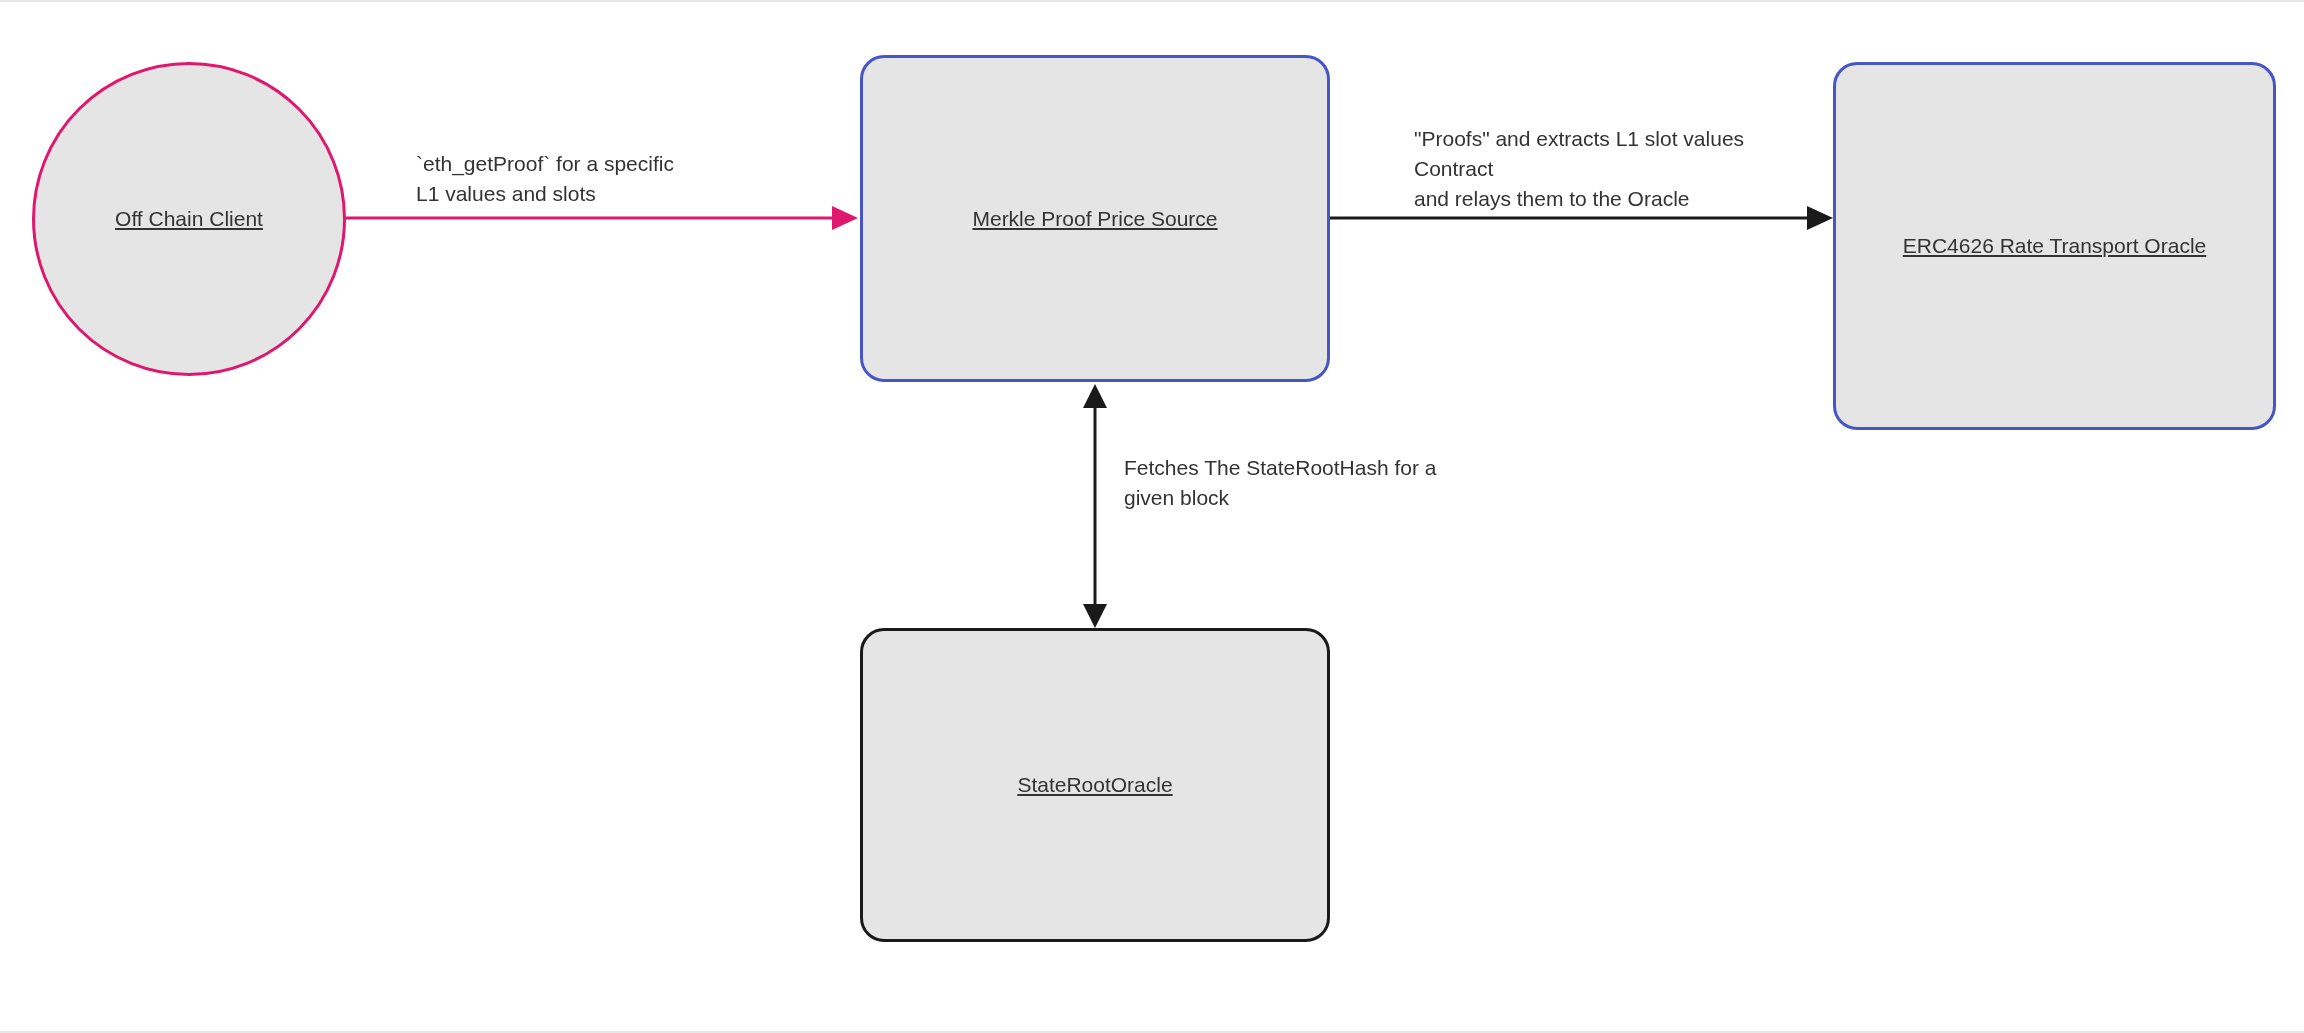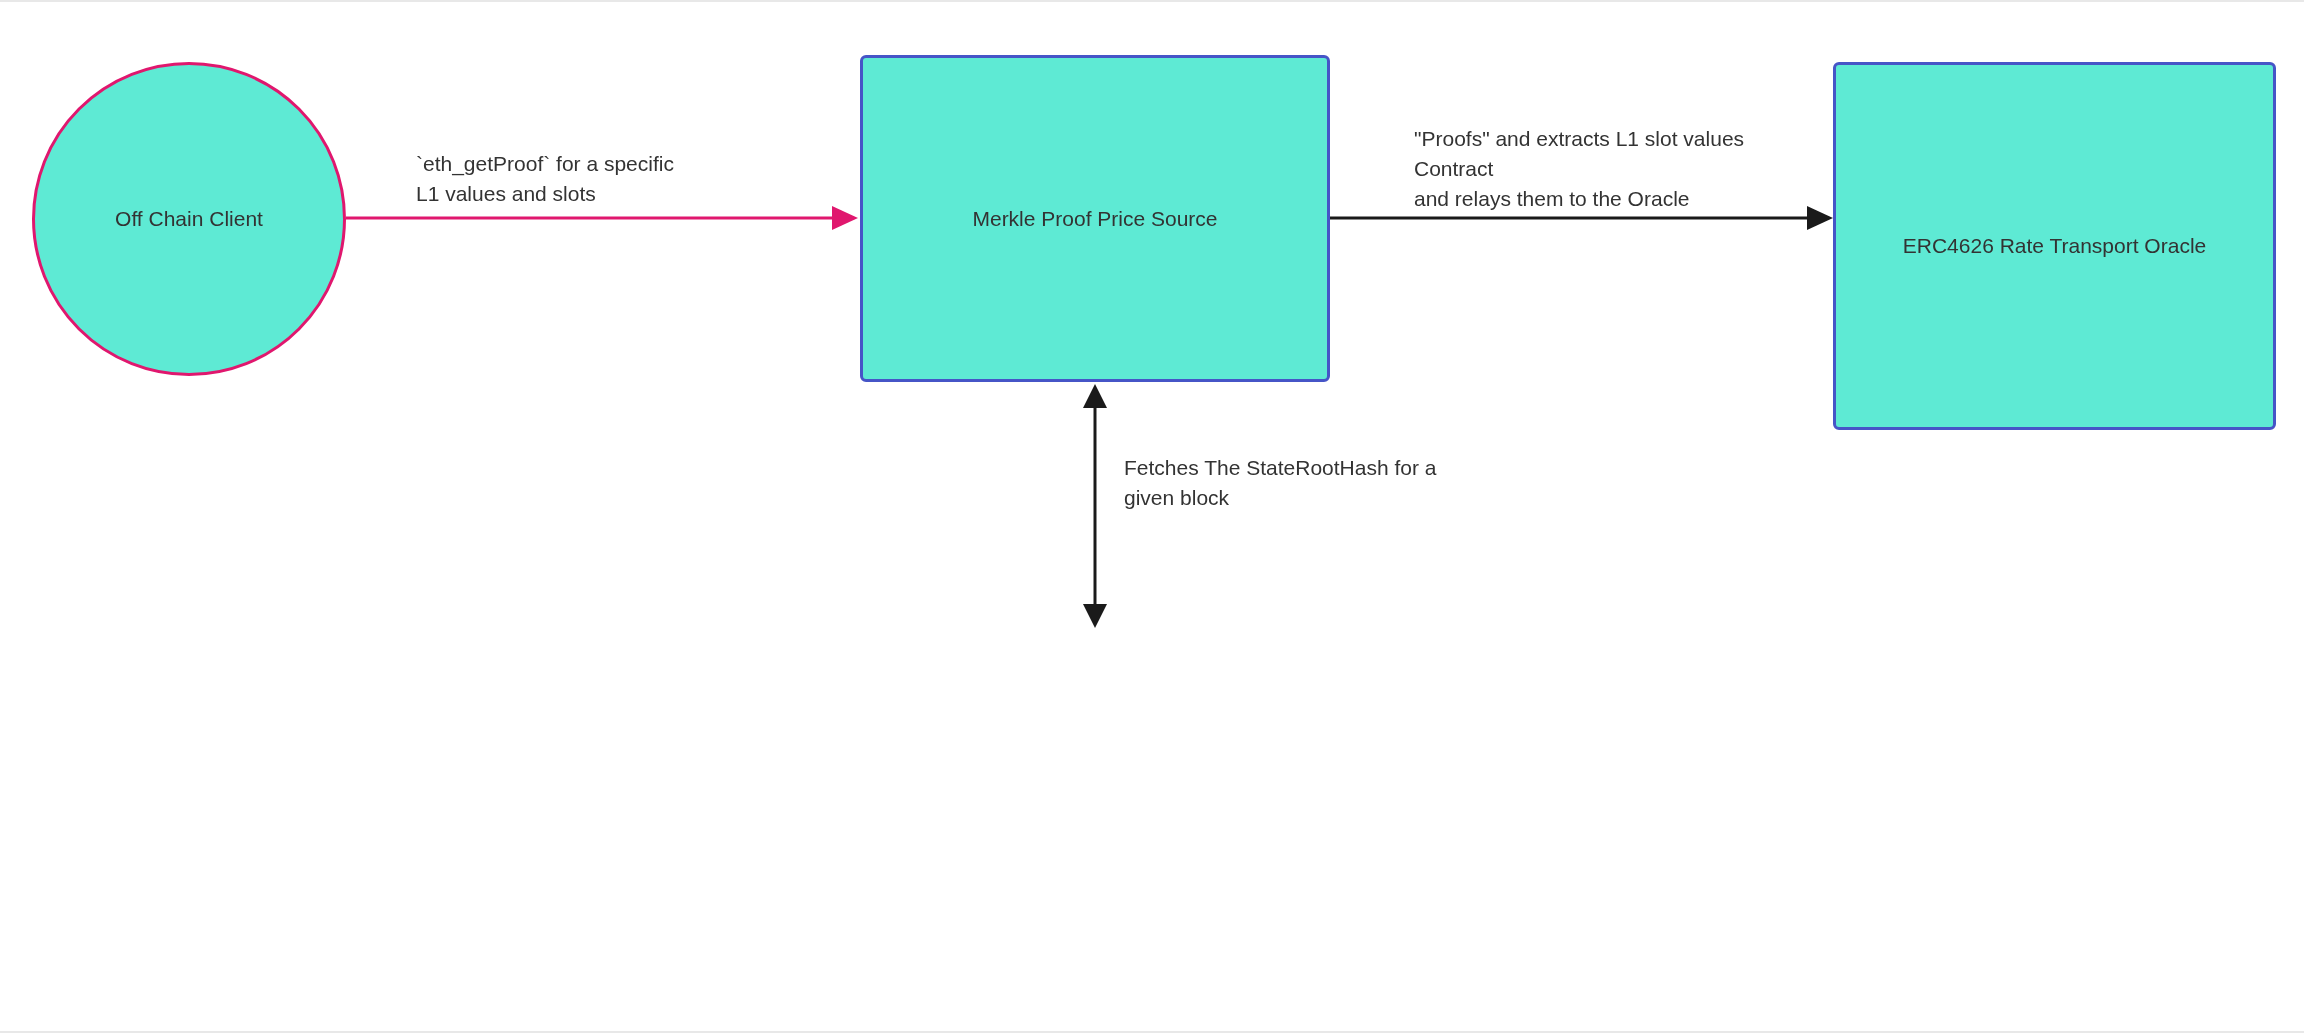--- a/index.html
+++ b/index.html
@@ -22,36 +22,37 @@
     width: 100%;
     height: 2px;
     background: #e8e8e8;
   }
   .trim-top { top: 0; }
   .trim-bottom { bottom: 0; }
 
   .node {
     position: absolute;
     box-sizing: border-box;
-    background: #5eead4;
+    background: #e5e5e5;
     display: flex;
     align-items: center;
     justify-content: center;
     text-align: center;
     font-size: 21px;
     line-height: 30px;
+    text-decoration: underline;
   }
   .node-ellipse {
     left: 32px; top: 62px;
     width: 314px; height: 314px;
     border: 3px solid #e0176e;
     border-radius: 50%;
   }
   .node-rect {
-    border-radius: 6px;
+    border-radius: 24px;
     border: 3px solid #4655c7;
   }
   .node-merkle {
     left: 860px; top: 55px;
     width: 470px; height: 327px;
   }
   .node-erc4626 {
     left: 1833px; top: 62px;
     width: 443px; height: 368px;
   }
@@ -112,20 +113,23 @@
   </div>
 
   <div class="node node-rect node-merkle" style="border-color: rgb(70, 85, 199);">
     <span>Merkle Proof Price Source</span>
   </div>
 
   <div class="node node-rect node-erc4626" style="border-color: rgb(70, 85, 199);">
     <span>ERC4626 Rate Transport Oracle</span>
   </div>
 
+  <div class="node node-rect node-stateroot" style="border-color: rgb(26, 26, 26);">
+    <span>StateRootOracle</span>
+  </div>
 
   <div class="edge-label edge-label-1">
     <div>`eth_getProof` for a specific</div>
     <div>L1 values and slots</div>
   </div>
 
   <div class="edge-label edge-label-2">
     <div>"Proofs" and extracts L1 slot values</div>
     <div>Contract</div>
     <div>and relays them to the Oracle</div>

